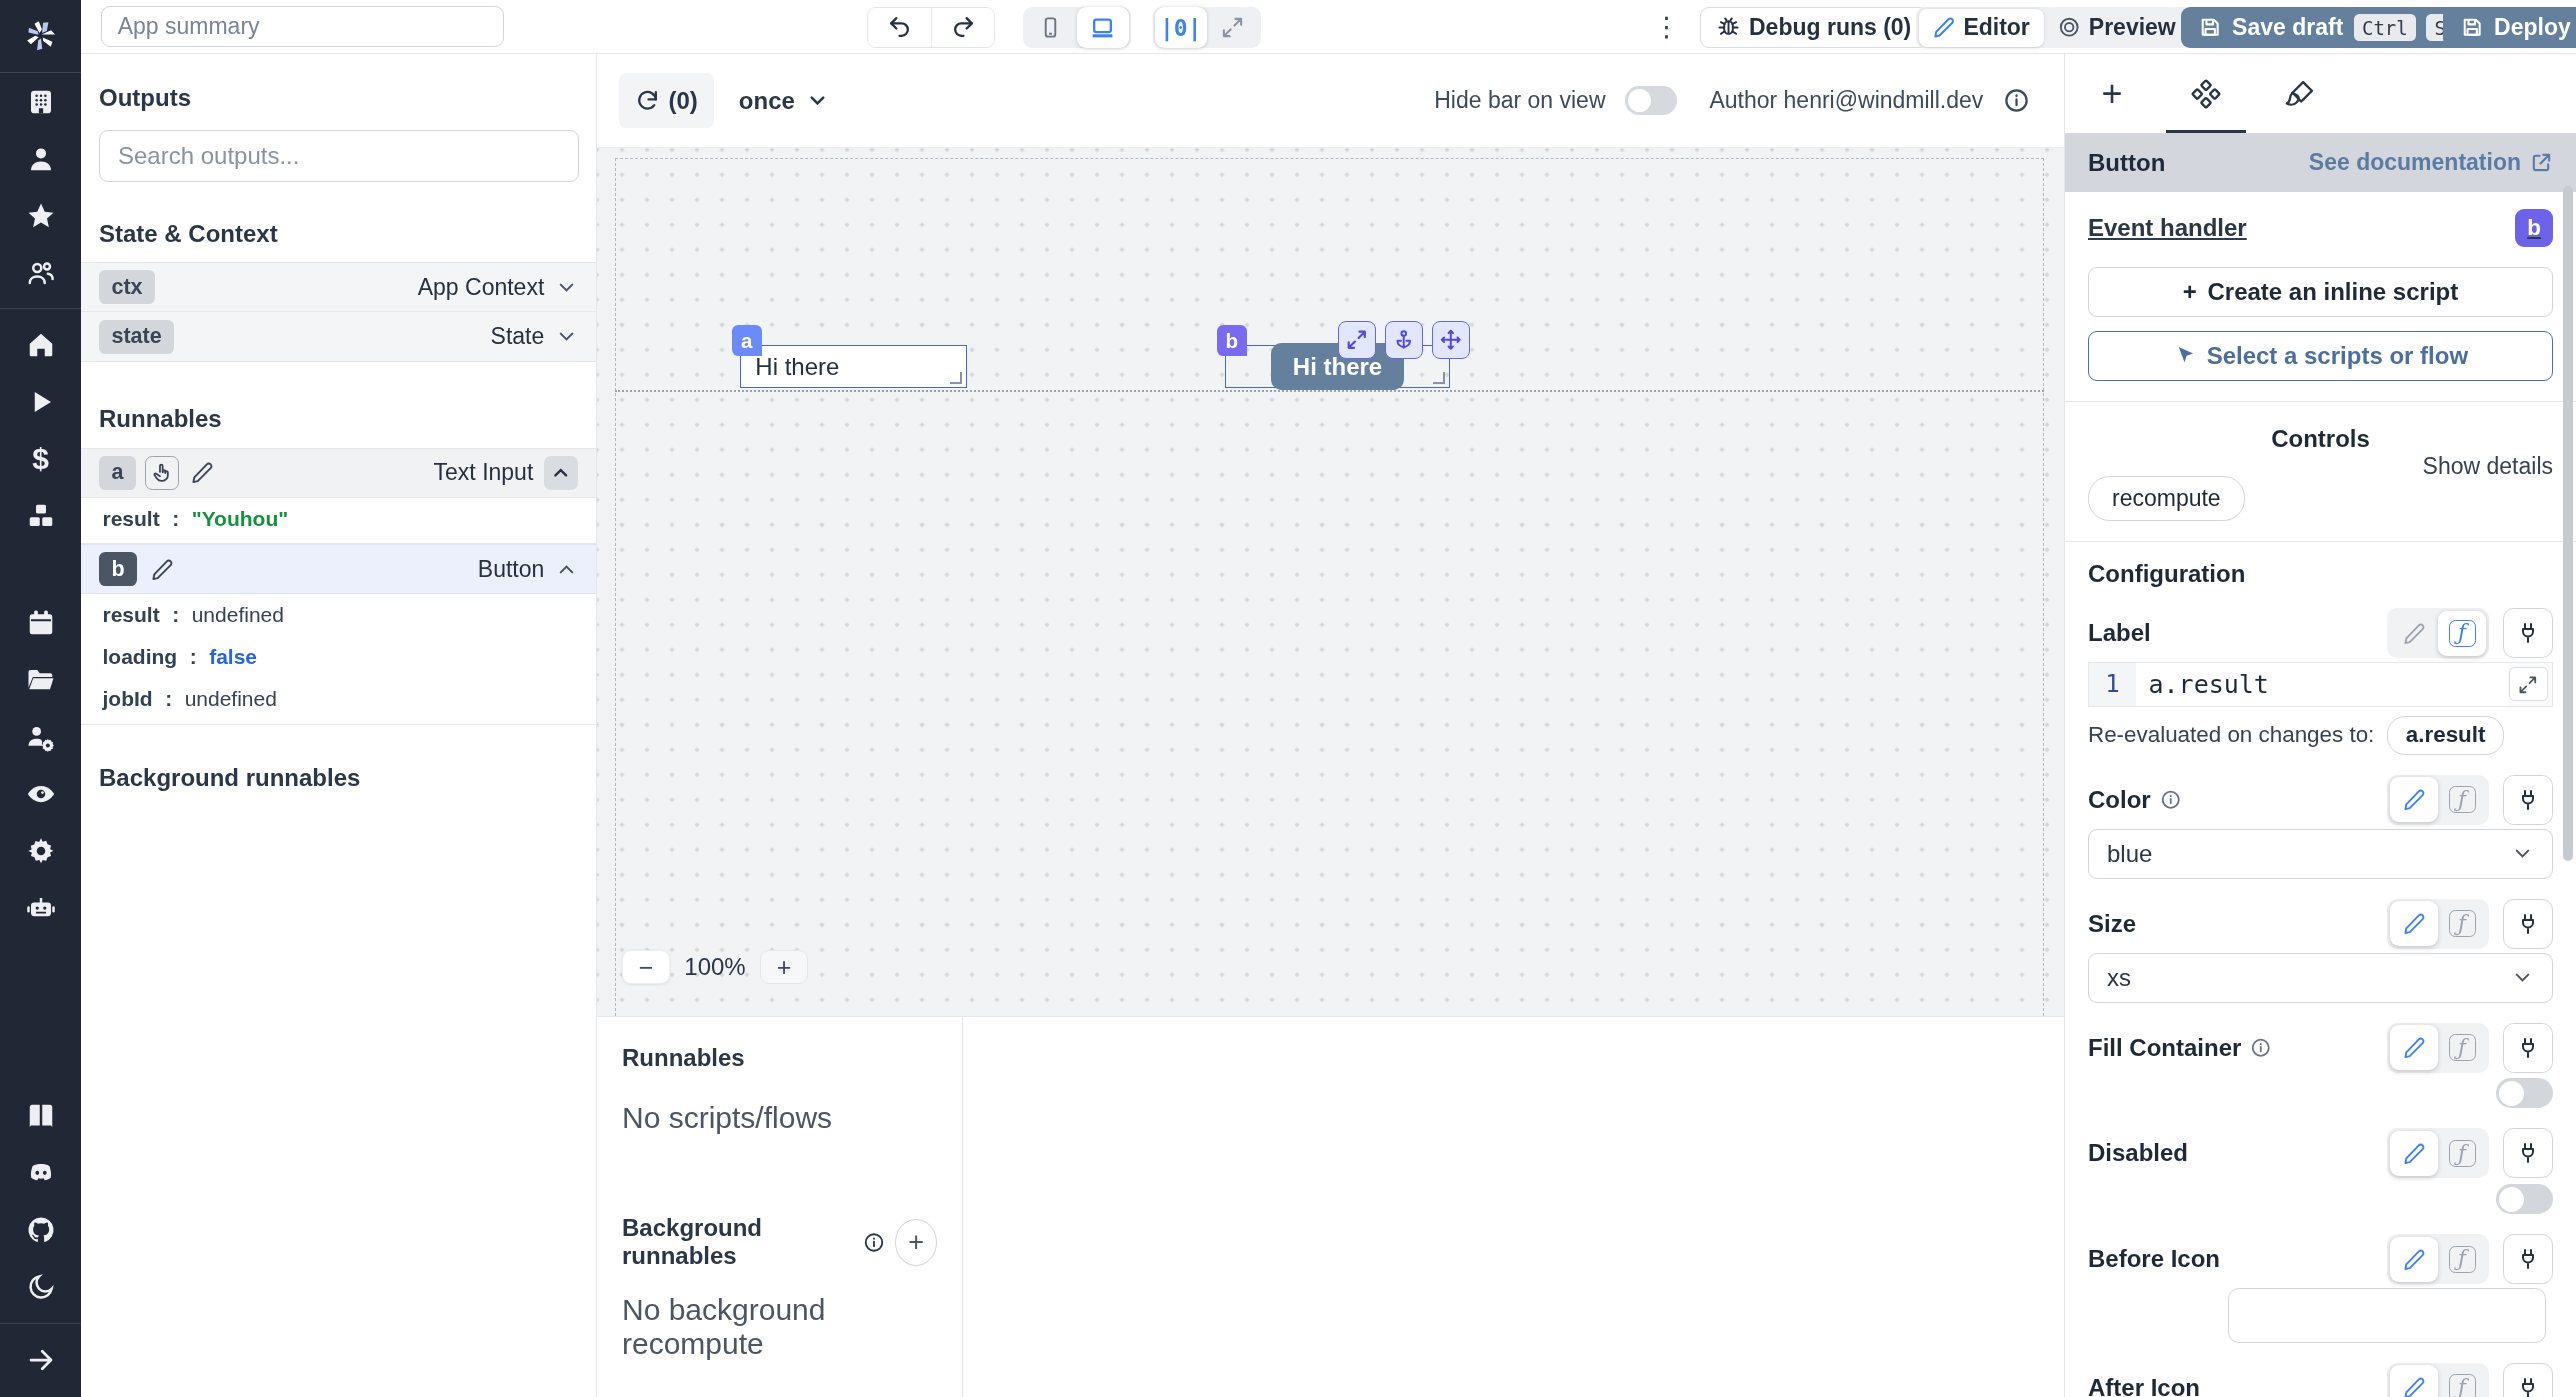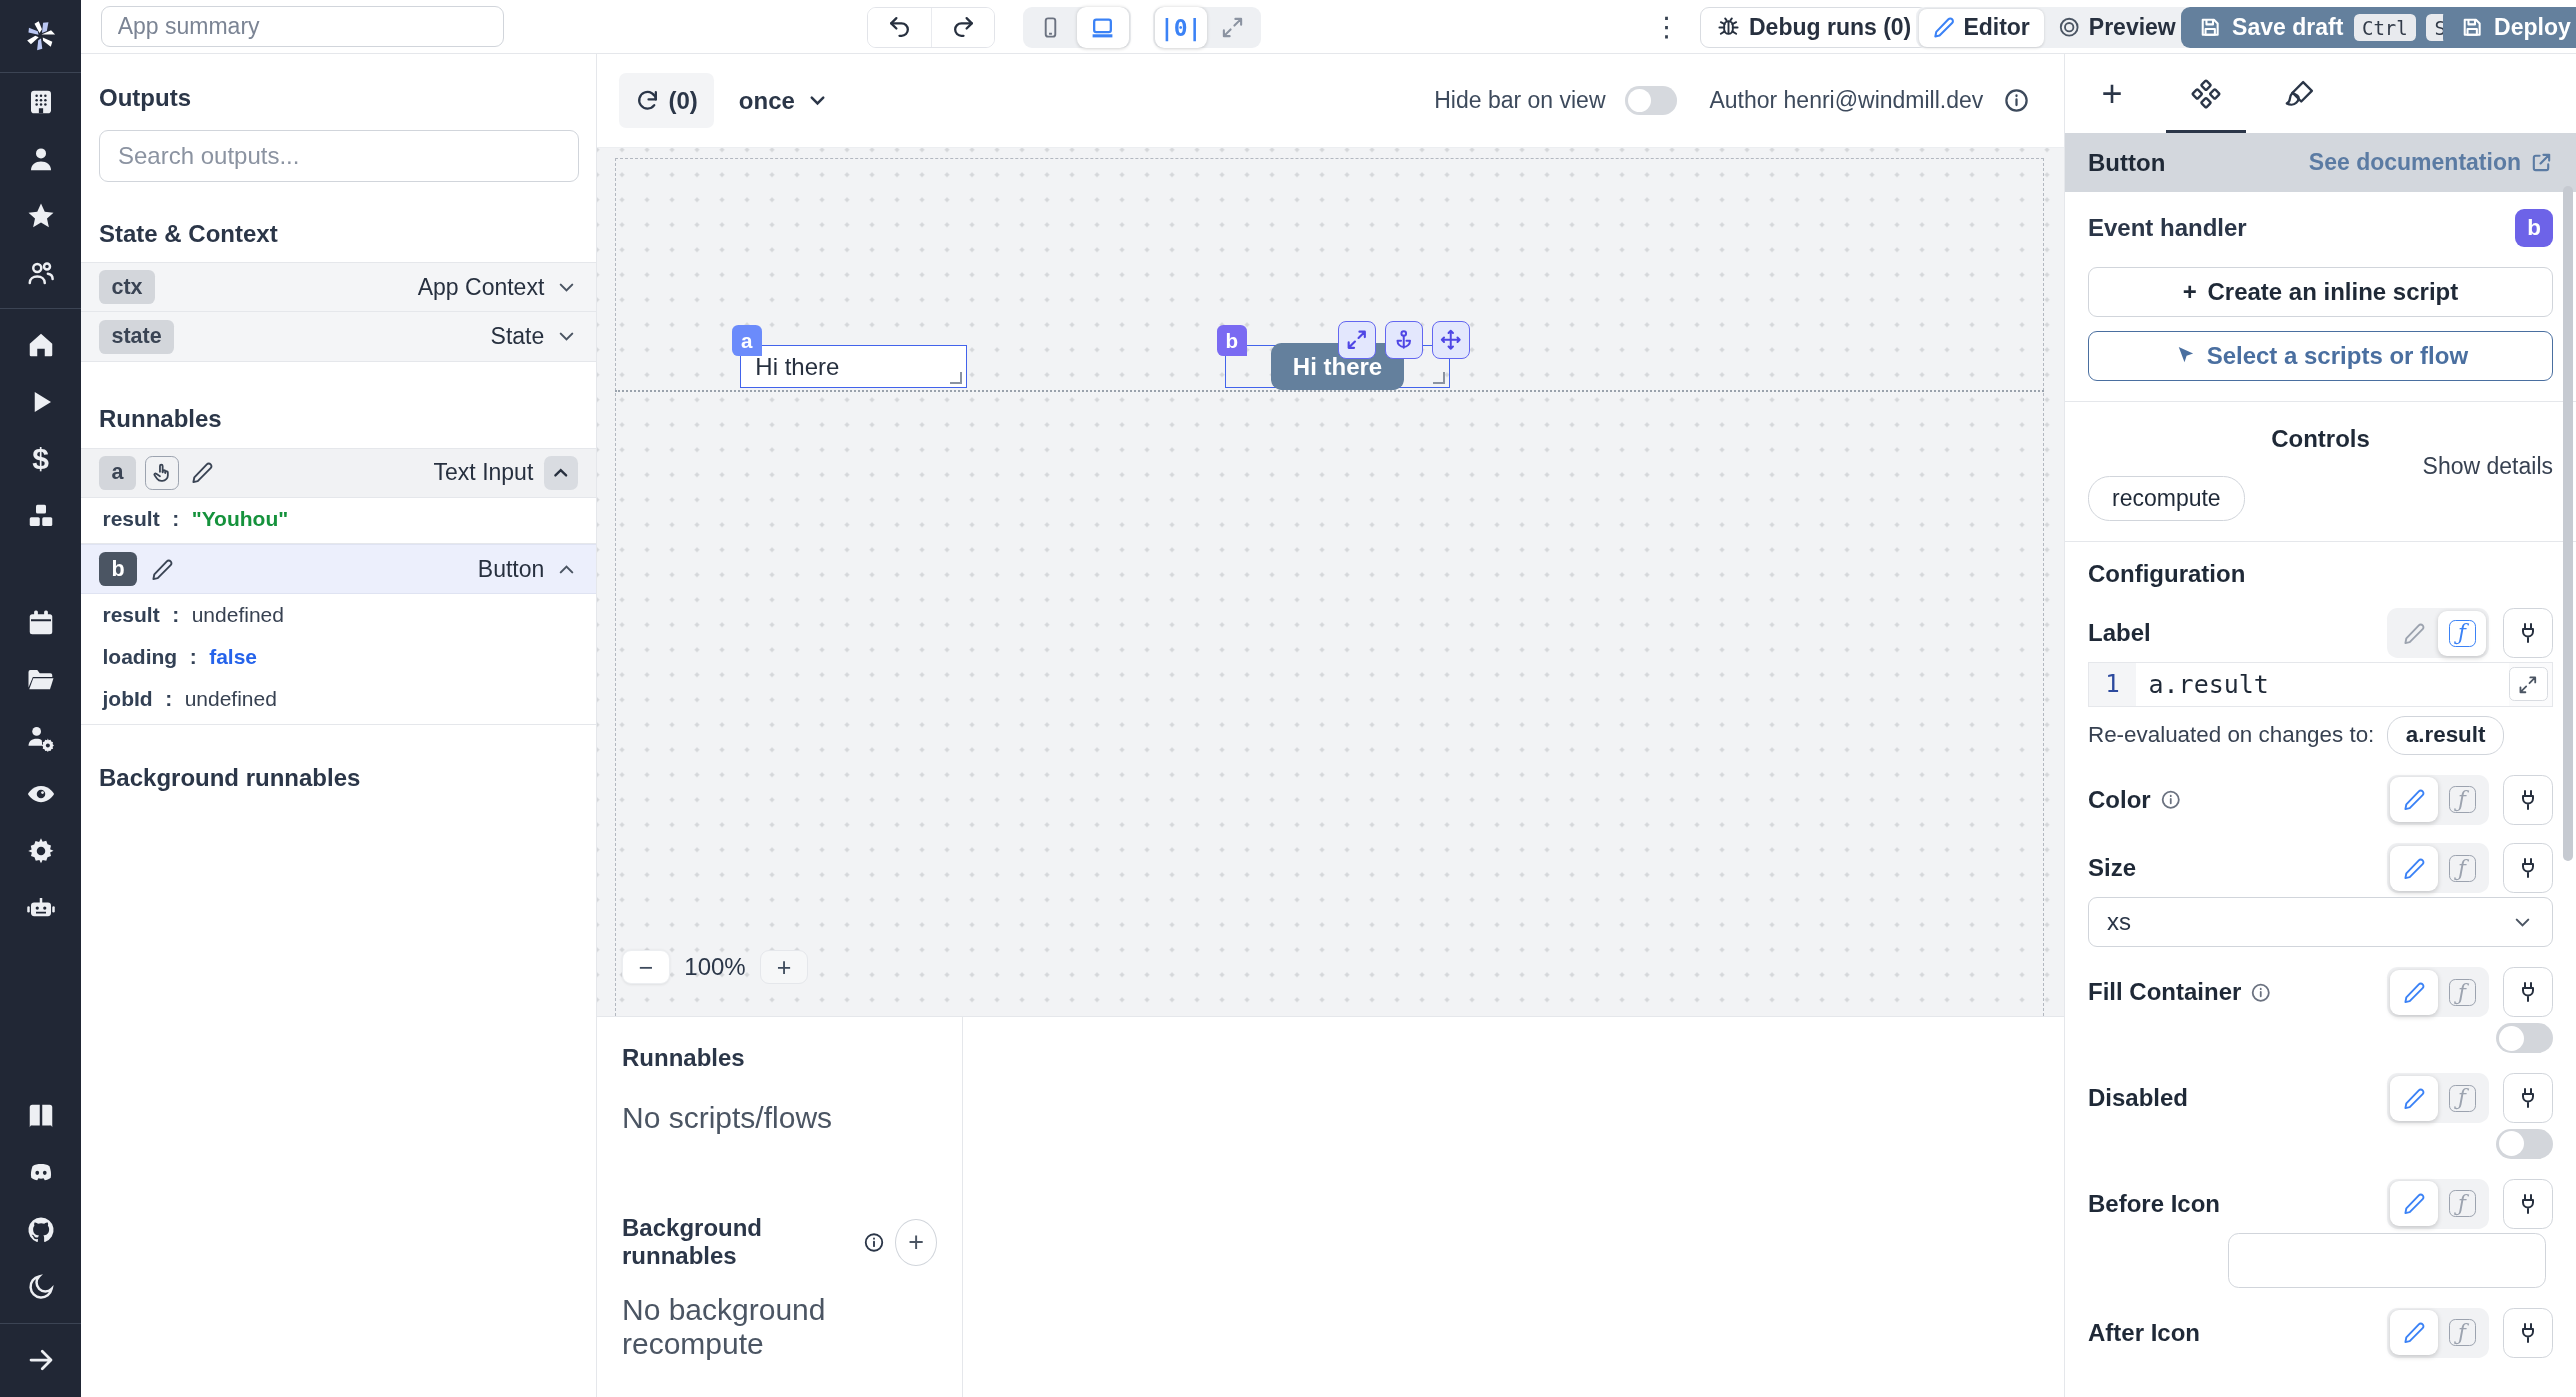--- a/index.html
+++ b/index.html
@@ -108,21 +108,21 @@
   .right-panel { width:512px; border-left:0.9px solid #e5e7eb; background:#fff; flex-shrink:0; position:relative; display:flex; flex-direction:column; overflow:hidden; }
   .rp-tabs { height:79px; display:flex; flex-shrink:0; }
   .rp-tab { width:94px; height:100%; display:flex; align-items:center; justify-content:center; cursor:pointer; position:relative; color:#2b3648; }
   .rp-tab.active::after { content:""; position:absolute; left:7.2px; right:7.2px; bottom:0; border-bottom:3.6px solid #2b3648; }
   .rp-tab .plus-glyph { font-size:36px; font-weight:normal; color:#2b3648; line-height:1; }
   .rp-header { height:59px; background:#d3d7dd; display:flex; align-items:center; padding:0 23px; flex-shrink:0; }
   .rp-header-title { font-size:24px; font-weight:bold; color:#1f2937; }
   .rp-doc { margin-left:auto; display:flex; align-items:center; gap:9px; font-size:23px; font-weight:bold; color:#5b7ba3; cursor:pointer; }
   .rp-body { flex:1; padding:0 23px; overflow:hidden; }
   .rp-row { display:flex; align-items:center; }
-  .event-row { margin-top:16px; height:39px; }
+  .event-row { margin-top:16px; height:39px;text-decoration:underline; }
   .event-label { font-size:24px; font-weight:bold; color:#2b3648; }
   .b-badge { margin-left:auto; width:38px; height:38px; background:#6d63e8; border-radius:9px; color:#fff; font-size:22.4px; font-weight:bold; display:flex; align-items:center; justify-content:center; cursor:pointer; }
   .wide-btn { margin-top:19.7px; width:100%; height:50px; border-radius:9px; background:#fff; display:flex; align-items:center; justify-content:center; gap:10.7px; font-size:24px; font-weight:bold; cursor:pointer; }
   .create-btn { border:0.9px solid #d1d5db; color:#1f2937; }
   .select-btn { margin-top:14.3px; border:1.8px solid #4a6fa0; color:#4a6fa0; }
   .rp-divider { margin:19.7px -23px 0 -23px; border-top:0.9px solid #e5e7eb; }
   .controls-row { margin-top:23px; height:32px;flex-direction:column; }
   .sec-title { font-size:24px; font-weight:bold; color:#1f2937; }
   .show-details { margin-left:auto; font-size:23px; color:#374151; cursor:pointer; }
   .pill { display:inline-flex; align-items:center; border:0.9px solid #d1d5db; border-radius:21.5px; padding:8px 23px; font-size:23px; color:#1f2937; background:#fff; cursor:pointer; }
@@ -711,20 +711,26 @@
                   <span class="f-glyph f-gray">ƒ</span>
                 </span>
               </span>
               <button class="plug-btn">
                 <svg width="24" height="24" viewBox="0 0 24 24" fill="none" stroke="#27303f" stroke-width="2" stroke-linecap="round" stroke-linejoin="round">
                     <path d="M9 3v5M15 3v5M7 8h10v2.5a5 5 0 0 1-10 0zM12 15.5V21"></path>
                   </svg>
               </button>
             </span>
           </div>
+          <div class="select-box">
+            <span>blue</span>
+            <svg class="chev" width="23" height="23" viewBox="0 0 24 24" fill="none" stroke="#4b5563" stroke-width="2.2" stroke-linecap="round">
+                <path d="M6 9l6 6 6-6"></path>
+              </svg>
+          </div>
 
           
           <div class="rp-row field-row">
             <span class="field-label">Size</span>
             <span class="field-ctls">
               <span class="edit-seg">
                 <span class="edit-cell active">
                   <svg width="23" height="23" viewBox="0 0 24 24" fill="none" stroke="#3b82f6" stroke-width="2" stroke-linejoin="round">
                       <path d="M16.5 3.5a2.3 2.3 0 1 1 4 4L7 21l-4.5 1L3.5 17z"></path>
                     </svg>

